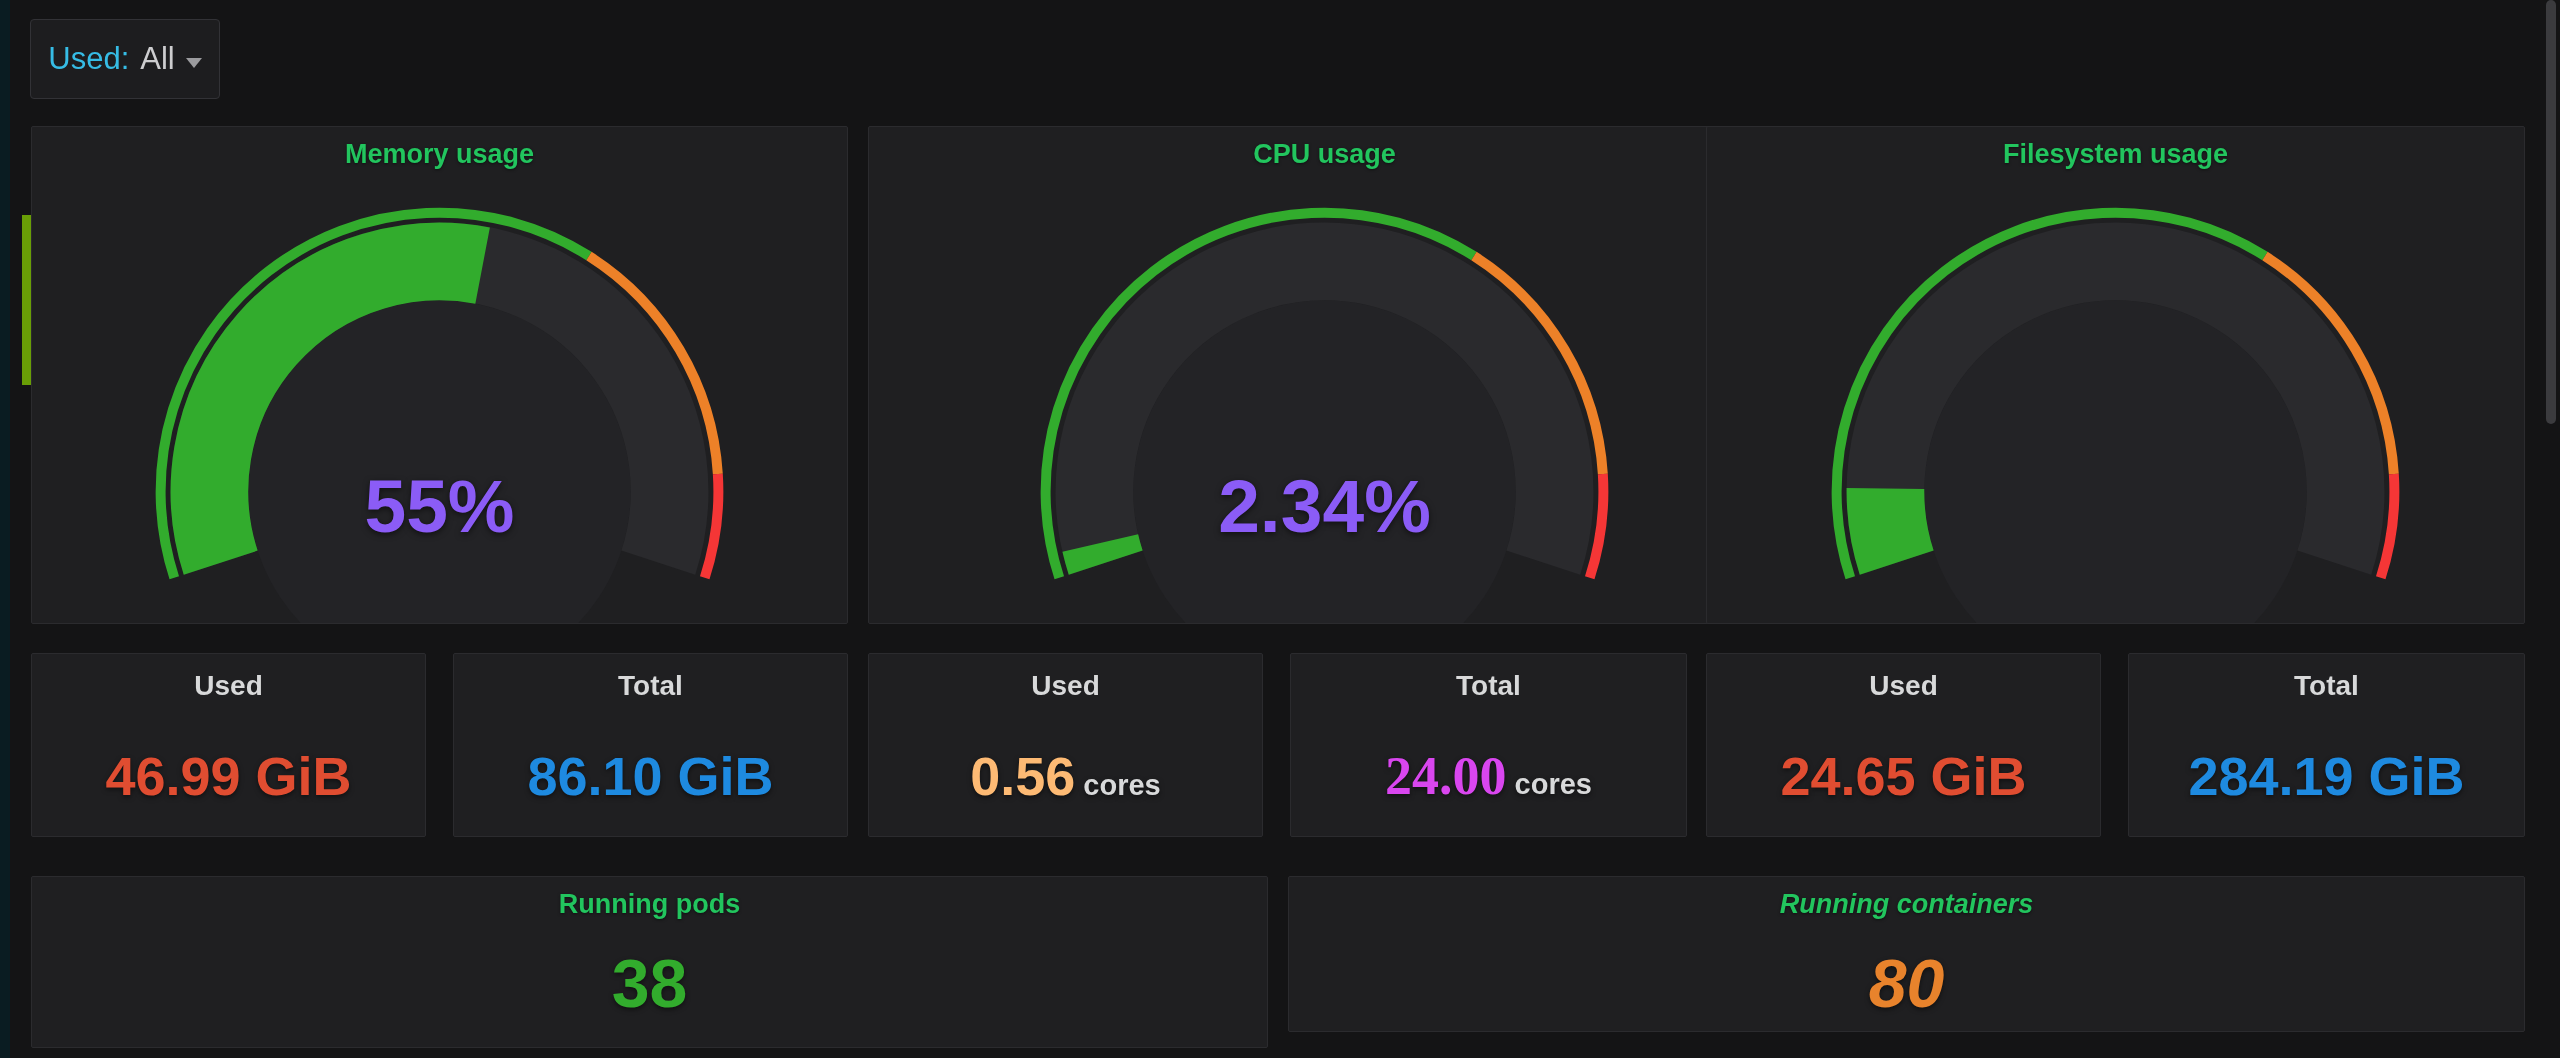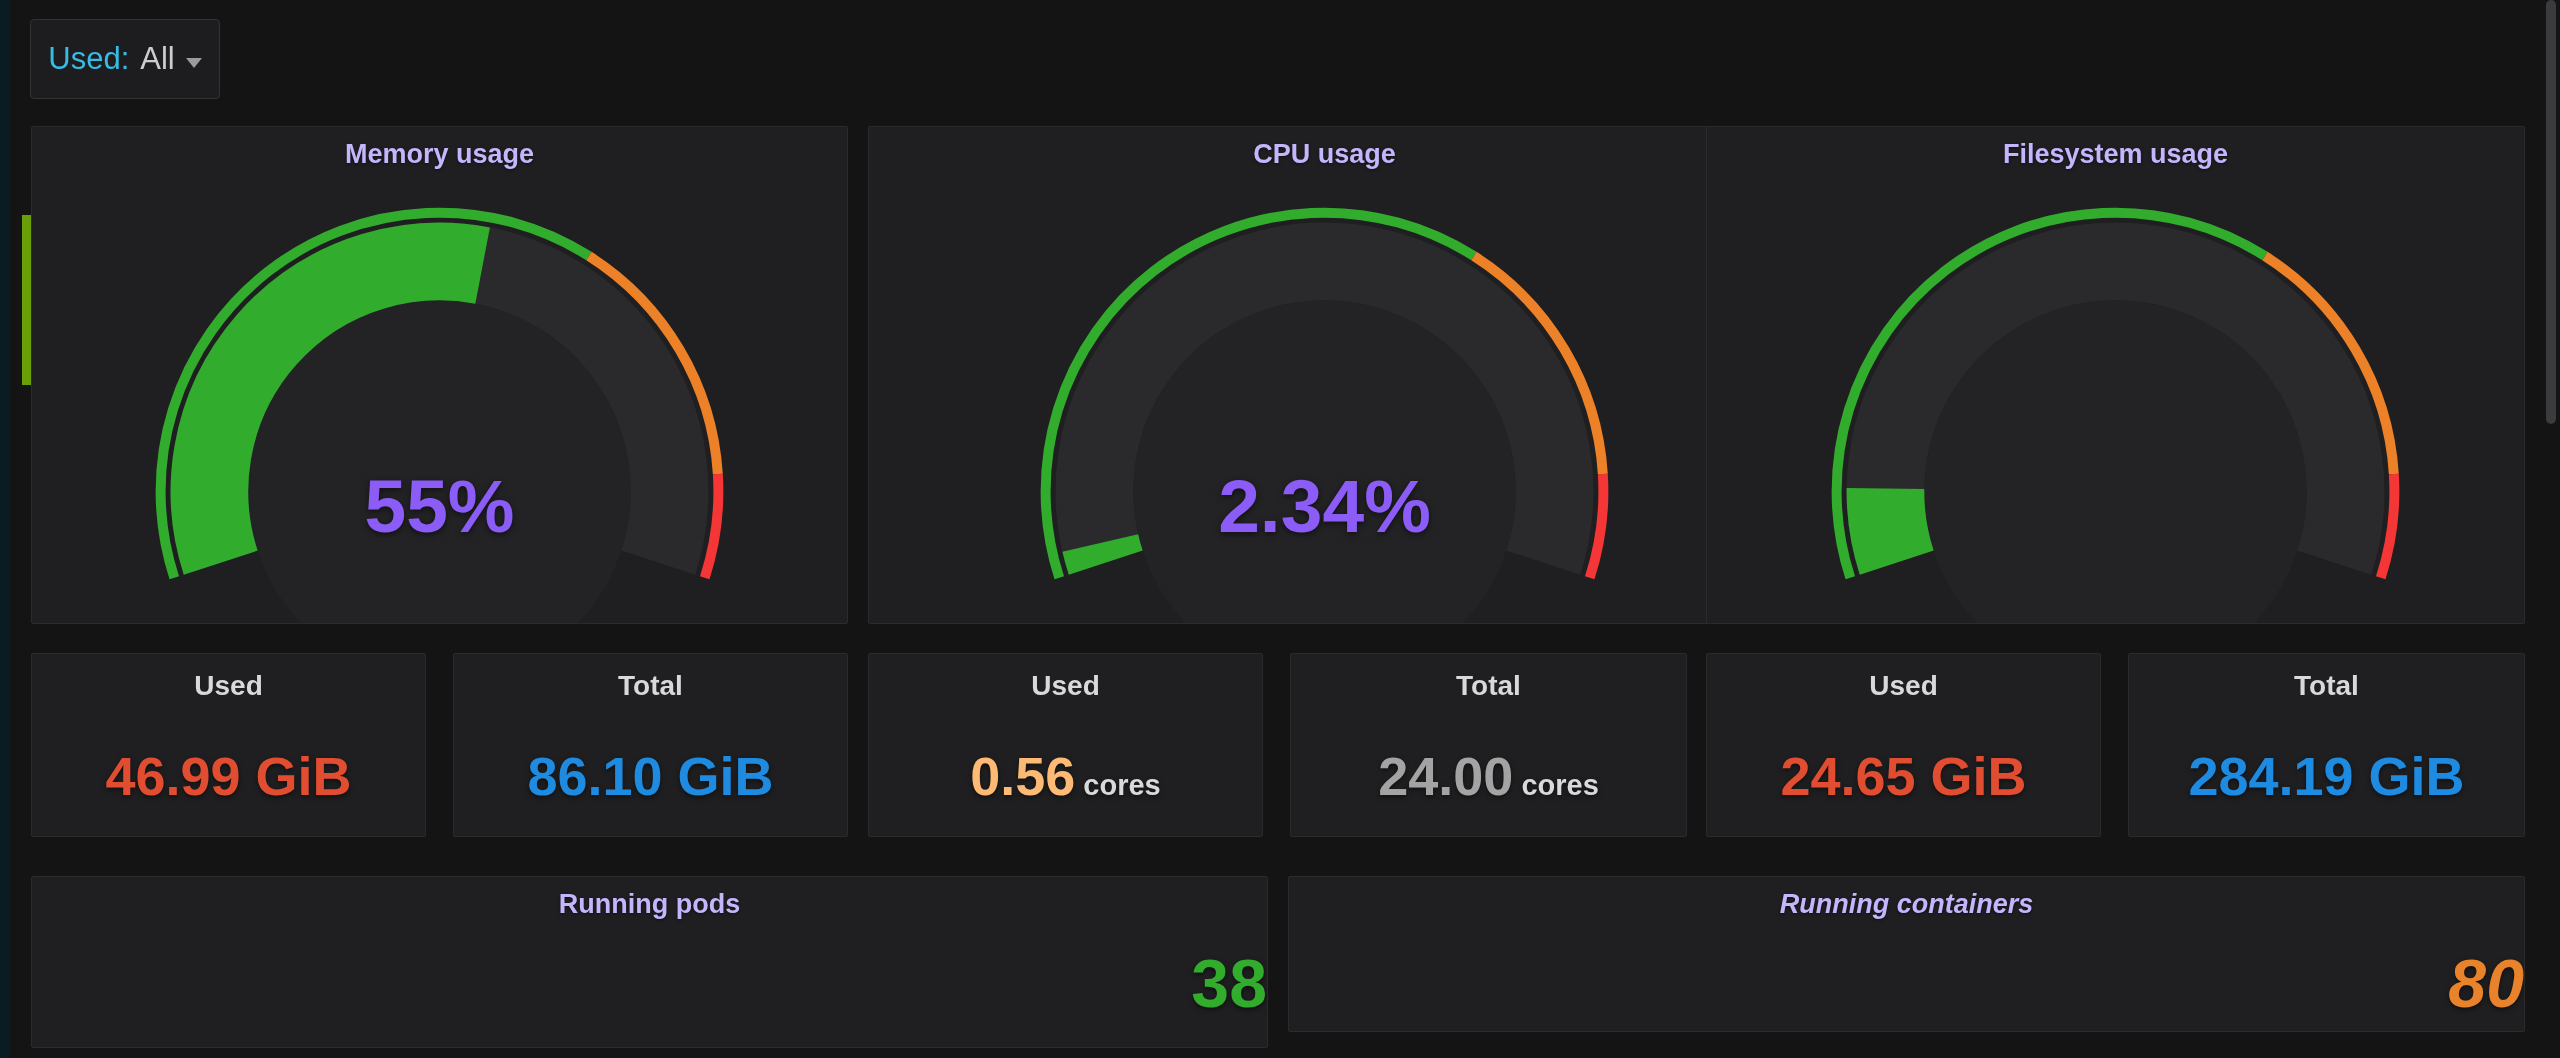--- a/index.html
+++ b/index.html
@@ -23,21 +23,21 @@
   .var-value{font-size:31px;color:#cdcdcf;}
   .caret{width:0;height:0;border-left:8px solid transparent;border-right:8px solid transparent;
     border-top:10px solid #9b9b9e;margin-top:8px;}
 
   .panel{
     position:absolute;background:#1f1f21;border:1px solid #2b2b2e;border-radius:2px;
     box-sizing:border-box;overflow:hidden;
   }
   .panel-title{
     position:absolute;left:0;right:0;top:12px;text-align:center;
-    font-size:27px;font-weight:700;color:#c4b5fd;text-shadow:0 1px 3px rgba(0,0,0,.5);
+    font-size:27px;font-weight:700;color:#22c55e;text-shadow:0 1px 3px rgba(0,0,0,.5);
     cursor:pointer;
   }
 
   
   .g1{left:31px;top:126px;width:817px;height:498px;}
   .g2{left:868px;top:126px;width:913px;height:498px;}
   .g3{left:1706px;top:126px;width:819px;height:498px;}
   svg.gauge{position:absolute;left:0;top:0;width:100%;height:100%;}
   .gauge-value{
     position:absolute;left:0;right:0;top:324px;height:110px;line-height:110px;
@@ -63,21 +63,21 @@
   }
   .stat-num{font-size:54px;line-height:100px;}
   .stat-postfix{font-size:29px;color:#d8d9da;margin-left:8px;}
   .stat-postfix:empty{display:none;}
 
   
   .b1{left:31px;top:876px;width:1237px;height:172px;}
   .b2{left:1288px;top:876px;width:1237px;height:156px;font-style:italic;}
   .counter-value{
     position:absolute;left:0;right:0;top:54px;height:104px;line-height:104px;
-    text-align:right;font-size:68px;font-weight:700;
+    text-align:center;font-size:68px;font-weight:700;
     text-shadow:0 2px 5px rgba(0,0,0,.5);
   }
 </style>
 </head>
 <body>
 
 <div class="stage">
 
   <div class="left-rail"></div>
   <div class="row-tab"></div>
@@ -141,21 +141,21 @@
   <div class="panel s3">
     <div class="stat-label">Used</div>
     <div class="stat-value">
       <span class="stat-num" style="color: #fdba74;">0.56</span>
       <span class="stat-postfix">cores</span>
     </div>
   </div>
   <div class="panel s4">
     <div class="stat-label">Total</div>
     <div class="stat-value">
-      <span class="stat-num" style="color: #a3a3a3;">24.00</span>
+      <span class="stat-num" style="color: #d946ef; font-family: Liberation Serif, serif;">24.00</span>
       <span class="stat-postfix">cores</span>
     </div>
   </div>
   <div class="panel s5">
     <div class="stat-label">Used</div>
     <div class="stat-value">
       <span class="stat-num" style="color: rgb(224, 77, 49);">24.65 GiB</span>
 
     </div>
   </div>

